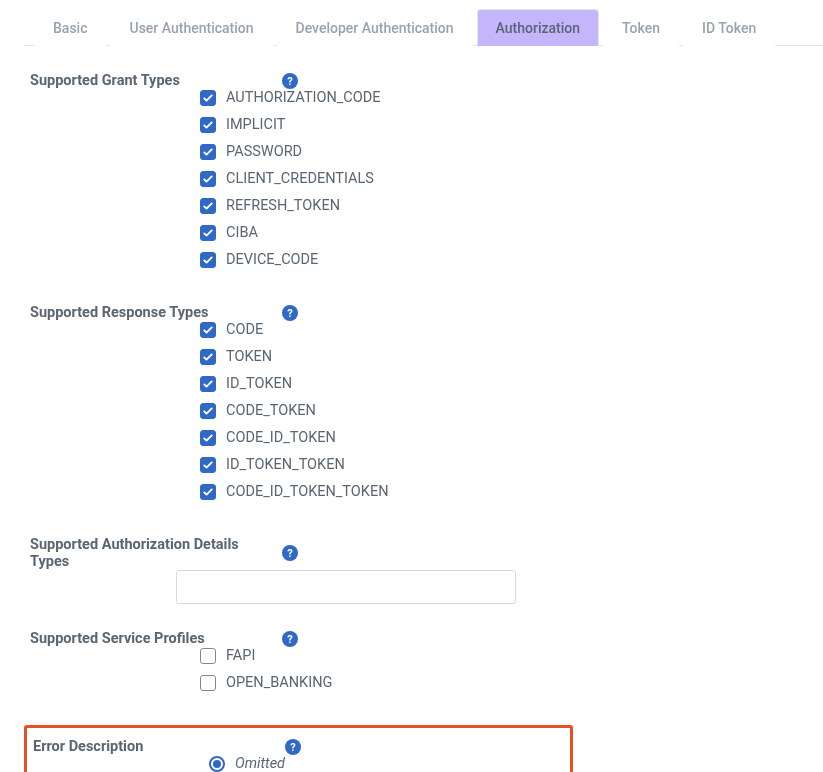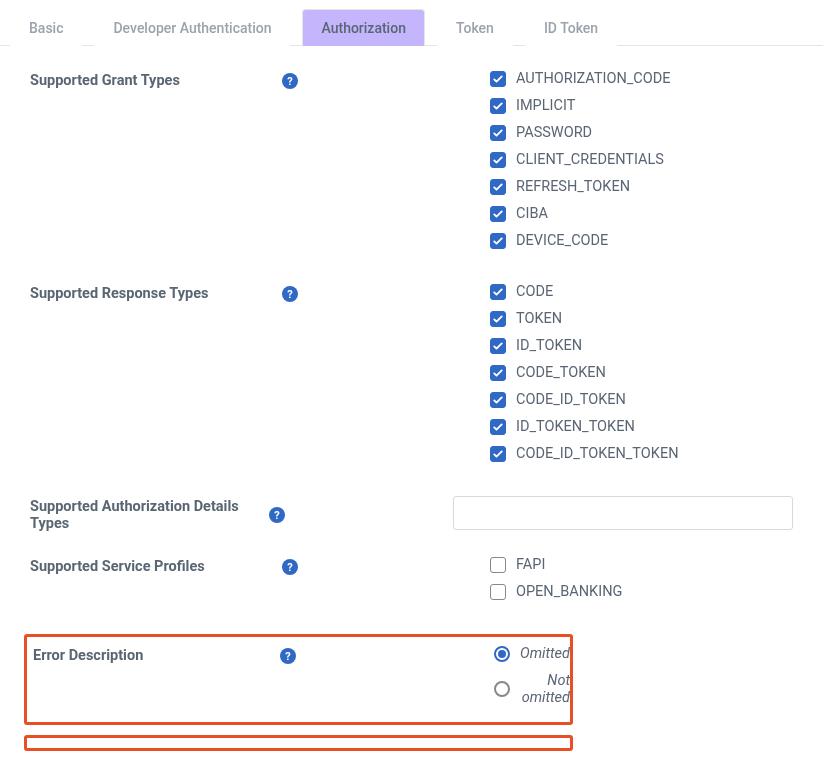--- a/index.html
+++ b/index.html
@@ -9,21 +9,22 @@
     color: #333;
     background: #fff;
     width: 823px;
     padding: 8px 0 20px 0;
   }
   .tabs {
     display: flex;
     border-bottom: 1px solid #e5e5e5;
     padding: 0 10px;
     margin-bottom: 24px;
-    gap: 12px;
+    gap: 4px;
+    margin-left: 24px;
   }
   .tab {
     padding: 10px 18px;
     color: #9aa3ad;
     font-weight: 500;
     cursor: pointer;
     border: 1px solid transparent;
     border-bottom: none;
     border-radius: 4px 4px 0 0;
     position: relative;
@@ -35,20 +36,21 @@
     border-color: #e5e5e5;
     background: #c4b5fd;
   }
   .form-area {
     padding: 0 30px;
   }
   .row {
     display: flex;
     align-items: flex-start;
     margin-bottom: 24px;
+    flex-direction: column;
   }
   .label-col {
     width: 290px;
     display: flex;
     align-items: center;
     gap: 10px;
     padding-top: 2px;
   }
   .label-text {
     font-weight: 700;
@@ -133,20 +135,21 @@
     text-align: right;
   }
   .hl-box .row { margin-bottom: 4px; padding-left: 6px; }
   .hl-box .value-col { padding-left: 152px; font-style: italic; }
 </style>
 </head>
 <body>
 
 <div class="tabs">
   <div class="tab">Basic</div>
+  <div class="tab">User Authentication</div>
   <div class="tab">Developer Authentication</div>
   <div class="tab active">Authorization</div>
   <div class="tab">Token</div>
   <div class="tab">ID Token</div>
 </div>
 
 <div class="form-area">
 
   <div class="row">
     <div class="label-col">

